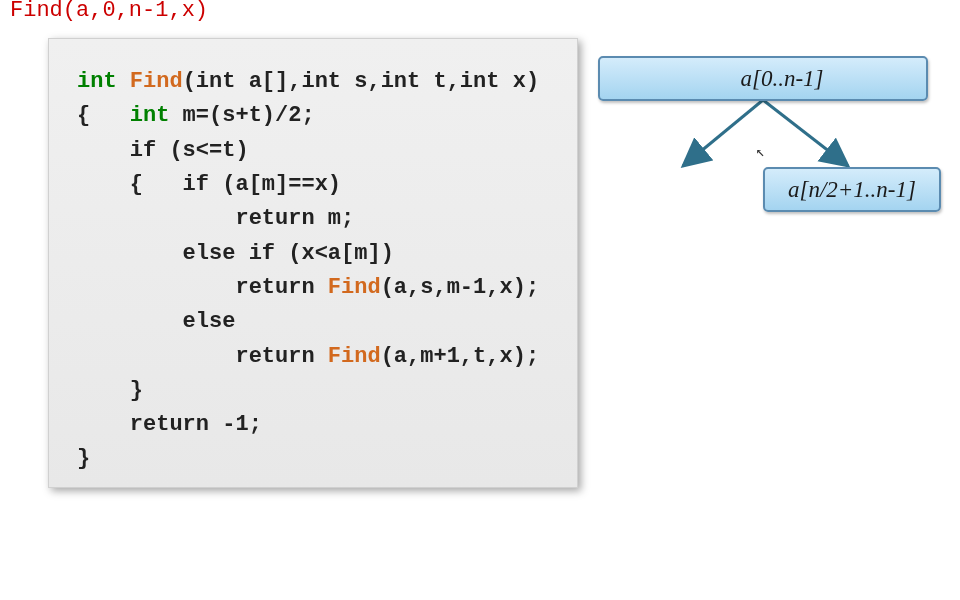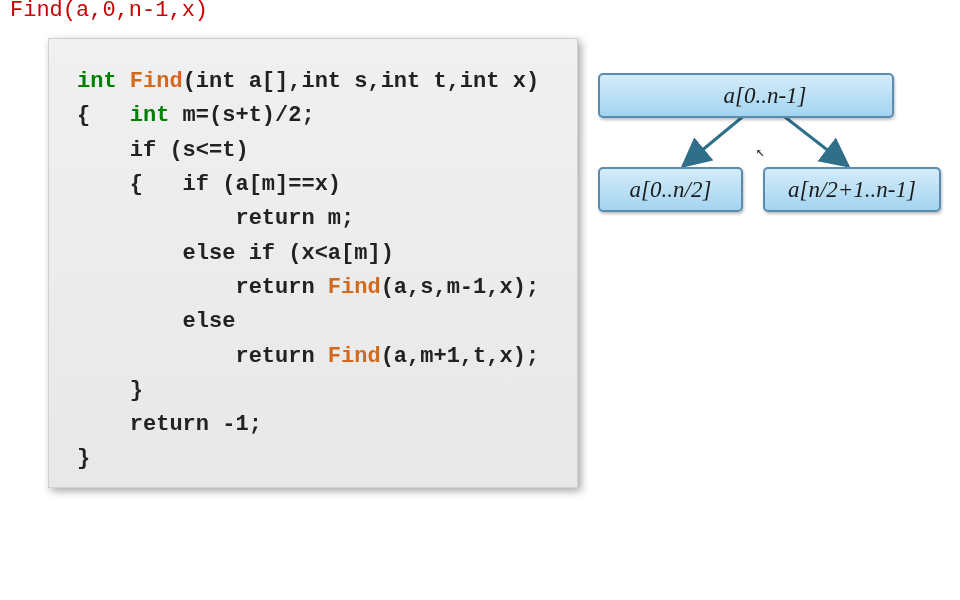--- a/index.html
+++ b/index.html
@@ -57,21 +57,21 @@
       font-family: Georgia, "Times New Roman", serif;
       font-style: italic;
       font-size: 23px;
       font-weight: 500;
       color: #1a1a1a;
       display: flex;
       align-items: center;
       justify-content: center;
       padding: 0 10px;
     }
-    .d-root  { left: 0;   top: 23px;  width: 296px; height: 45px; padding-left: 48px; }
+    .d-root  { left: 0;   top: 6px;  width: 330px; height: 45px; padding-left: 48px; }
     .d-left  { left: 0;   top: 117px; width: 145px; height: 45px; }
     .d-right { left: 165px; top: 117px; width: 178px; height: 45px; }
     svg.arrows {
       position: absolute;
       left: 0; top: 0;
       width: 340px; height: 180px;
       overflow: visible;
     }
     .cursor {
       position: absolute;
@@ -104,16 +104,15 @@
   <svg class="arrows">
     <defs>
       <marker id="ah" markerWidth="12" markerHeight="12" refX="9" refY="5" orient="auto">
         <path d="M0,0 L10,5 L0,10 Z" fill="#2f6f8a"></path>
       </marker>
     </defs>
     <line x1="165" y1="50" x2="85" y2="116" stroke="#2f6f8a" stroke-width="3" marker-end="url(#ah)"></line>
     <line x1="165" y1="50" x2="250" y2="116" stroke="#2f6f8a" stroke-width="3" marker-end="url(#ah)"></line>
   </svg>
   <div class="d-box d-root">a[0..n-1]</div>
-  <div class="d-box d-left">a[0..n/2]</div>
   <div class="d-box d-right">a[n/2+1..n-1]</div>
   <span class="cursor" style="left:158px; top:92px;">↖</span>
 </div>
 
 </body></html>

